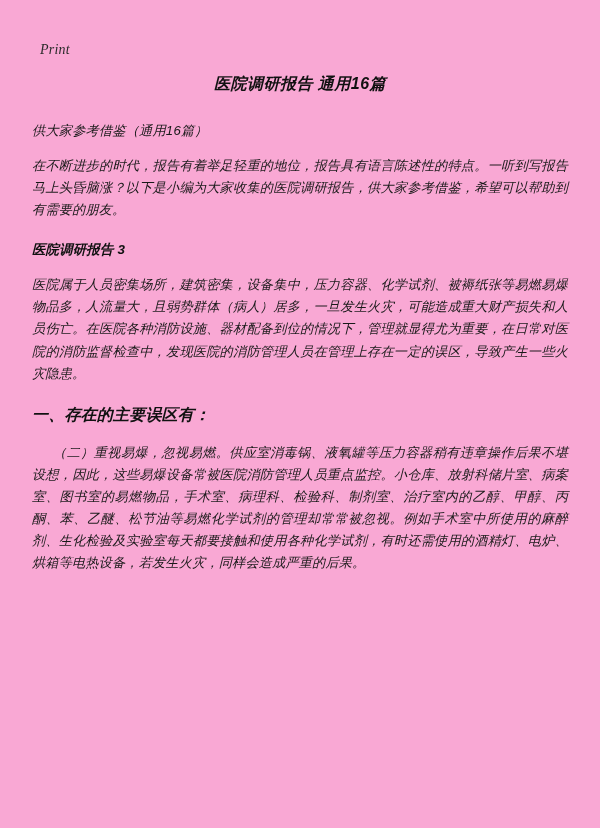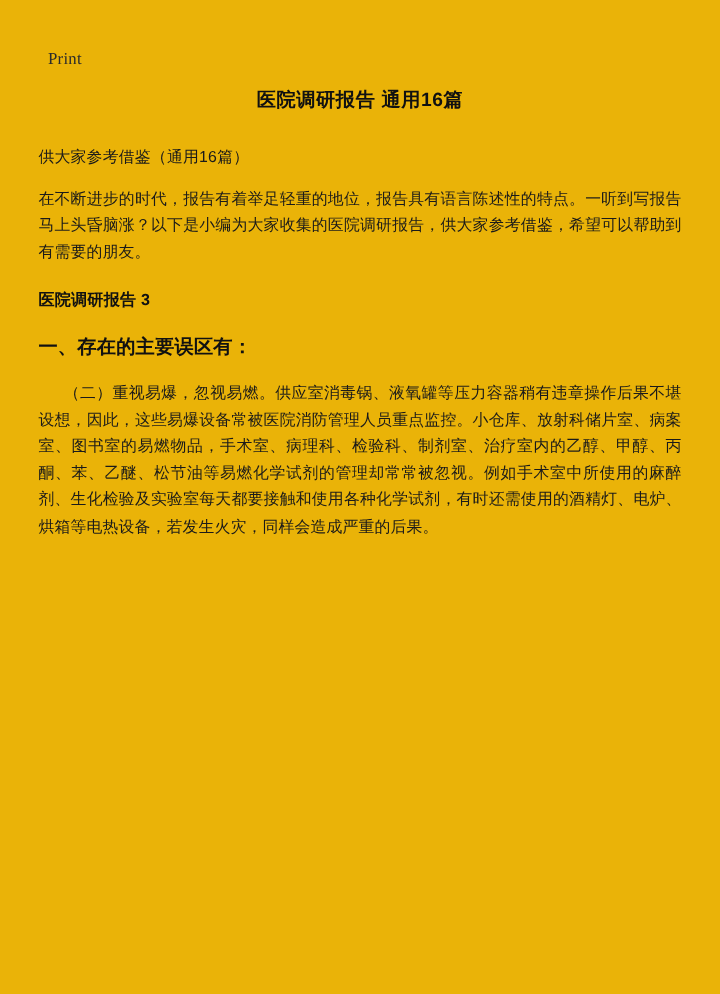--- a/index.html
+++ b/index.html
@@ -12,22 +12,23 @@
     height: 828px;
     overflow: hidden;
     font-family: "Liberation Sans", "DejaVu Sans", sans-serif;
     color: #1a1a1a;
     -webkit-font-smoothing: antialiased;
   }
   .page {
     position: relative;
     width: 600px;
     height: 828px;
-    background: #eab308;
+    background: #f9a8d4;
     box-sizing: border-box;
+    font-style: italic;
   }
   .print-link {
     position: absolute;
     left: 40px;
     top: 42px;
     font-family: "Liberation Serif", "DejaVu Serif", serif;
     font-size: 14px;
     color: #2b2b2b;
     letter-spacing: 0.2px;
     line-height: 1.2;
@@ -94,20 +95,21 @@
   <div class="content">
 
     <h1 class="doc-title">医院调研报告  通用16篇</h1>
 
     <p class="doc-subtitle">供大家参考借鉴（通用16篇）</p>
 
     <p class="body-para">在不断进步的时代，报告有着举足轻重的地位，报告具有语言陈述性的特点。一听到写报告马上头昏脑涨？以下是小编为大家收集的医院调研报告，供大家参考借鉴，希望可以帮助到有需要的朋友。</p>
 
     <h3 class="sub-heading">医院调研报告 3</h3>
 
+    <p class="body-para">医院属于人员密集场所，建筑密集，设备集中，压力容器、化学试剂、被褥纸张等易燃易爆物品多，人流量大，且弱势群体（病人）居多，一旦发生火灾，可能造成重大财产损失和人员伤亡。在医院各种消防设施、器材配备到位的情况下，管理就显得尤为重要，在日常对医院的消防监督检查中，发现医院的消防管理人员在管理上存在一定的误区，导致产生一些火灾隐患。</p>
 
     <h2 class="sec-heading">一、存在的主要误区有：</h2>
 
 
     <p class="body-para indent">（二）重视易爆，忽视易燃。供应室消毒锅、液氧罐等压力容器稍有违章操作后果不堪设想，因此，这些易爆设备常被医院消防管理人员重点监控。小仓库、放射科储片室、病案室、图书室的易燃物品，手术室、病理科、检验科、制剂室、治疗室内的乙醇、甲醇、丙酮、苯、乙醚、松节油等易燃化学试剂的管理却常常被忽视。例如手术室中所使用的麻醉剂、生化检验及实验室每天都要接触和使用各种化学试剂，有时还需使用的酒精灯、电炉、烘箱等电热设备，若发生火灾，同样会造成严重的后果。</p>
 
 
   </div>
 </div>
 

